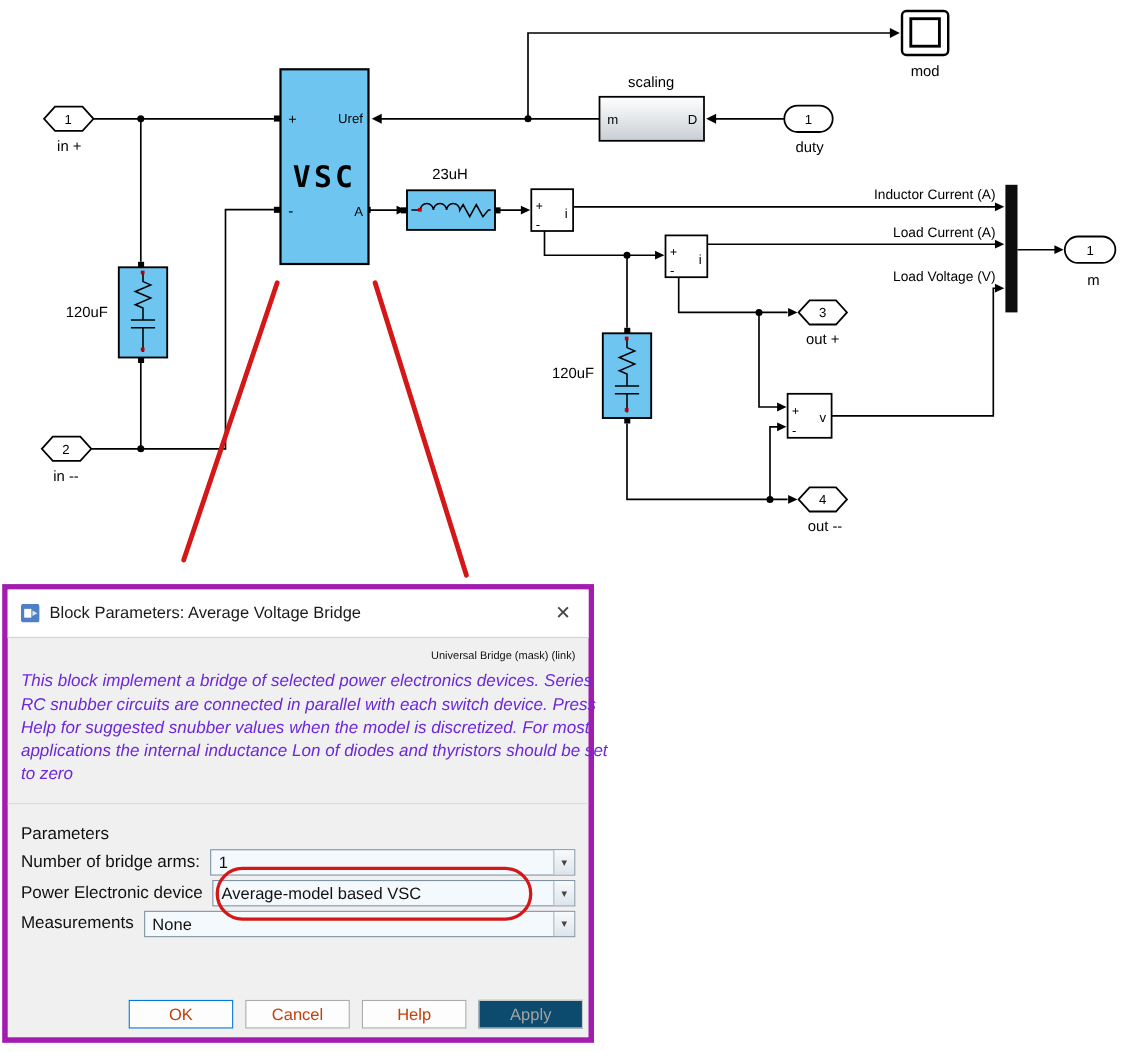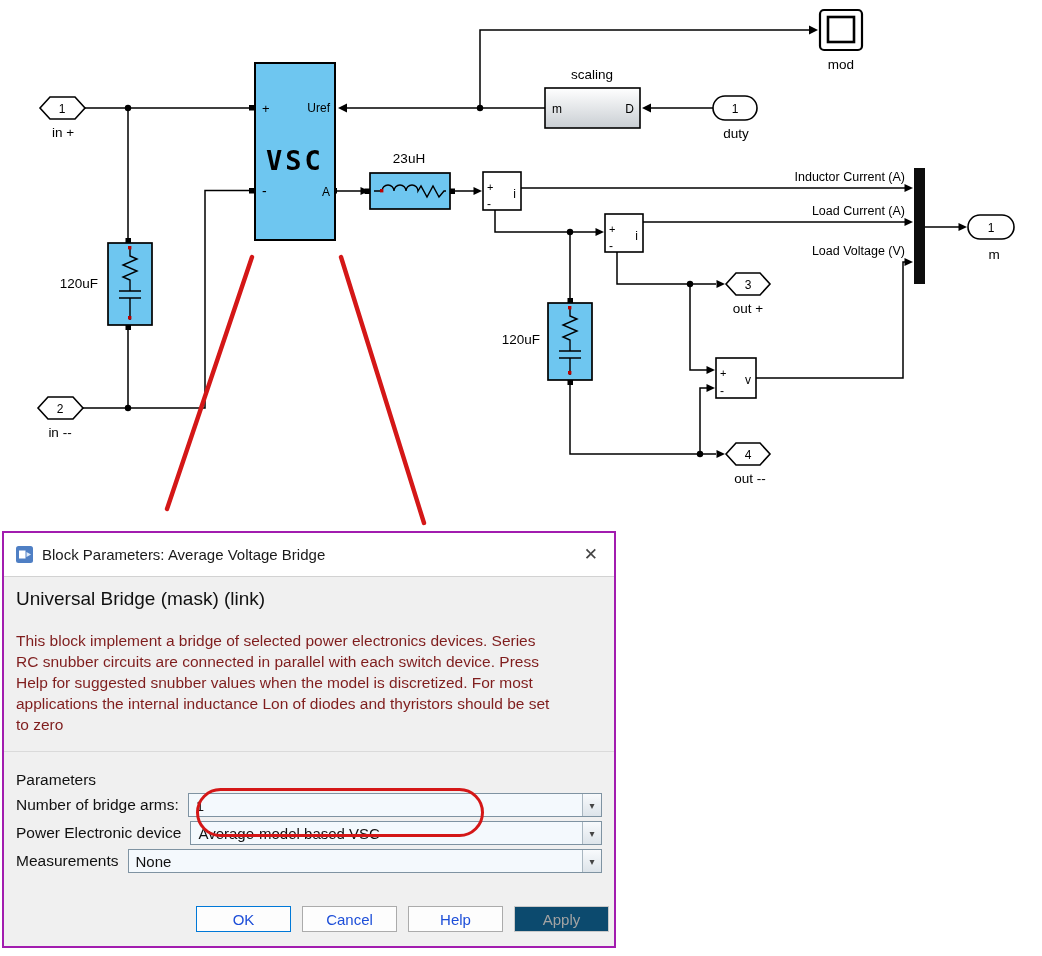--- a/index.html
+++ b/index.html
@@ -2,42 +2,42 @@
 <html><head>
 <meta charset="utf-8">
 <style>
   html,body{margin:0;padding:0;background:#fff;}
   #screen{position:relative;width:1042px;height:956px;background:#fff;overflow:hidden;
           font-family:"Liberation Sans",sans-serif;color:#111;}
   svg text{font-family:"Liberation Sans",sans-serif;fill:#000;}
   .vsc-caption{position:absolute;left:251px;top:243px;width:88px;text-align:center;
                font-size:13.5px;line-height:1.28;white-space:pre-line;}
   
-  .dialog{position:absolute;left:2px;top:531px;width:614px;height:417px;background:#f0f0f0;
-          border:2px solid #a21caf;box-sizing:border-box;font-size:15.5px;}
+  .dialog{position:absolute;left:2px;top:531px;width:538px;height:417px;background:#f0f0f0;
+          border:5px solid #a21caf;box-sizing:border-box;font-size:15.5px;}
   .titlebar{height:44px;background:#fff;border-bottom:1px solid #d2d2d2;display:flex;
             align-items:center;padding:0 12px;box-sizing:border-box;}
   .dlg-title{margin-left:9px;font-size:15px;color:#1a1a1a;}
   .dlg-close{margin-left:auto;font-size:17px;color:#444;cursor:pointer;padding:0 4px;}
   .dlg-body{position:relative;padding:9px 12px 0 12px;height:361px;box-sizing:border-box;}
-  .mask-title{font-size:19px;margin-top:2px;}
-  .dlg-desc{margin-top:20px;line-height:1.36;width:534px;color:#7f1d1d;}
+  .mask-title{font-size:10px;margin-top:2px;text-align:right;}
+  .dlg-desc{margin-top:7px;line-height:1.36;width:534px;color:#6d28d9;font-style:italic;}
   .sep{border:none;border-top:1px solid #dadada;margin:16px -12px 0 -12px;}
   .section-header{margin-top:19px;}
   .param-row{display:flex;align-items:center;margin-top:4px;gap:9px;}
   .param-row label{white-space:nowrap;}
   .combo{flex:1;height:24px;border:1px solid #7f93a2;background:#f4f9fd;display:flex;
          align-items:center;box-sizing:border-box;cursor:pointer;}
   .combo-value{flex:1;padding-left:7px;font-size:15px;overflow:hidden;white-space:nowrap;}
   .combo-arrow{width:18px;align-self:stretch;display:flex;align-items:center;justify-content:center;
                border-left:1px solid #a9b6c0;background:linear-gradient(#f8fafc,#dde4ea);
                font-size:10px;color:#444;}
   .btn-row{position:absolute;right:5px;bottom:6px;display:flex;gap:11px;}
   .btn{width:95px;height:26px;font-size:15px;font-family:"Liberation Sans",sans-serif;
-       background:#fdfdfd;border:1px solid #ababab;cursor:pointer;color:#1d4ed8;}
+       background:#fdfdfd;border:1px solid #ababab;cursor:pointer;color:#c2410c;}
   .btn.ok{border:1px solid #0078d7;}
   .btn.apply{color:#a3a3a3;background:#0c4a6e;border-color:#c9c9c9;cursor:default;}
   .red-ellipse{position:absolute;left:196px;top:788px;width:288px;height:49px;
                border:3.5px solid #d41717;border-radius:25px;pointer-events:none;box-sizing:border-box;}
 </style>
 </head>
 <body>
 
 <div id="screen">
 

